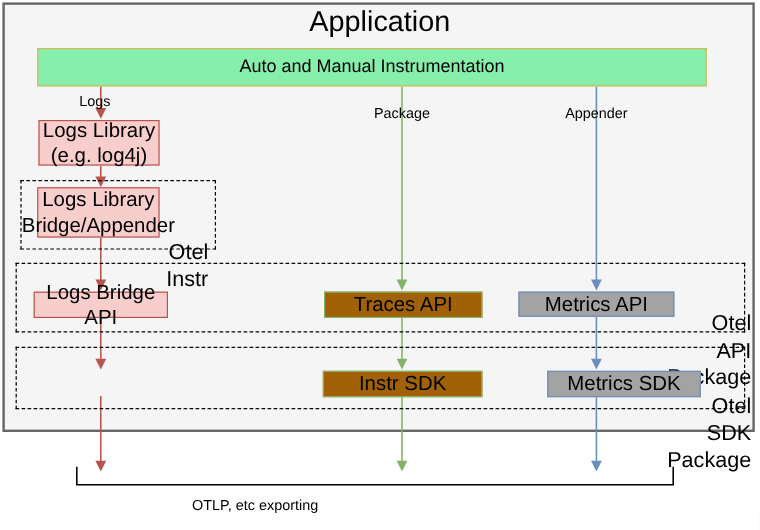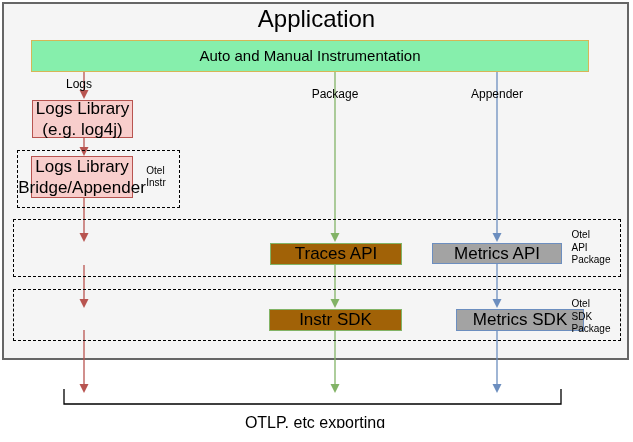--- a/index.html
+++ b/index.html
@@ -15,25 +15,25 @@
           justify-content:center; text-align:center; white-space:pre-line;
           font-size:17px; line-height:1.25; border:1px solid; }
   .node-yellow { background:#86efac; border-color:#d6b656; font-size:15px; }
   .node-red    { background:#f8cecc; border-color:#b85450; }
   .node-green  { background:#a16207; border-color:#82b366; }
   .node-blue   { background:#a3a3a3; border-color:#6c8ebf; }
 
   .dashed-group { position:absolute; border:1px dashed #000000; box-sizing:border-box;
                   background:transparent; }
   .group-label { position:absolute; display:flex; align-items:center; justify-content:center;
-                 text-align:left; white-space:pre-line; font-size:10px; line-height:1.25; }
+                 text-align:right; white-space:pre-line; font-size:18px; line-height:1.25;margin-top:44px; }
   .flow-label { position:absolute; font-size:12px; text-align:center; }
 
-  .export-label { position:absolute; left:160px; top:414px; width:310px; text-align:center;
-                  font-size:16px; }
+  .export-label { position:absolute; left:160px; top:414px; width:310px; 
+                  font-size:12px; }
 
   svg.wires { position:absolute; left:0; top:0; width:633px; height:442px;
               pointer-events:none; }
 </style>
 </head>
 <body>
 
 <div id="stage">
 
   <div class="app-box"></div>
@@ -84,20 +84,21 @@
   <div class="node node-red" style="left:32px; top:100px; width:101px; height:38px;">Logs Library
 (e.g. log4j)</div>
 
   <div class="dashed-group" style="left:17px; top:150px; width:163px; height:58px;"></div>
   <div class="node node-red" style="left:31px; top:156px; width:102px; height:42px;">Logs Library
 Bridge/Appender</div>
   <div class="group-label" style="left:133px; top:156px; width:46px; height:42px;">Otel
 Instr</div>
 
   <div class="dashed-group" style="left:13px; top:219px; width:608px; height:58px;"></div>
+  <div class="node node-red" style="left:28px; top:243px; width:112px; height:22px;">Logs Bridge API</div>
   <div class="node node-green" style="left:270px; top:243px; width:132px; height:22px;">Traces API</div>
   <div class="node node-blue" style="left:432px; top:243px; width:130px; height:21px;">Metrics API</div>
   <div class="group-label" style="left:565px; top:224px; width:52px; height:48px;">Otel
 API
 Package</div>
 
   <div class="dashed-group" style="left:13px; top:289px; width:608px; height:52px;"></div>
   <div class="node node-green" style="left:269px; top:309px; width:133px; height:22px;">Instr SDK</div>
   <div class="node node-blue" style="left:456px; top:309px; width:128px; height:22px;">Metrics SDK</div>
   <div class="group-label" style="left:565px; top:293px; width:52px; height:48px;">Otel

